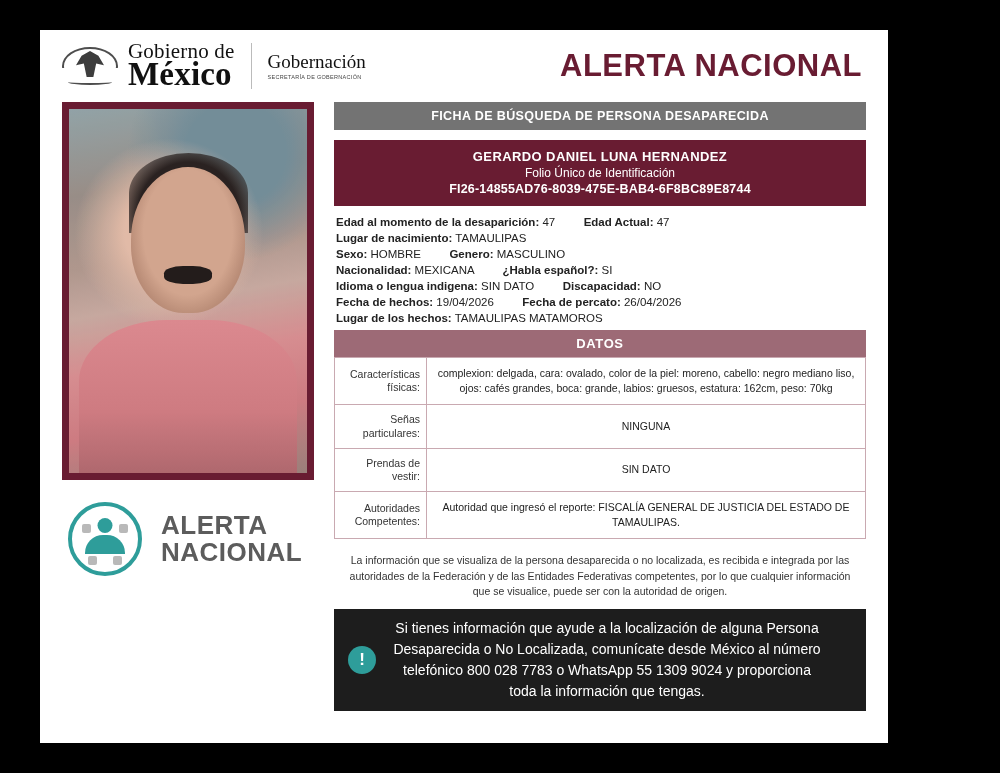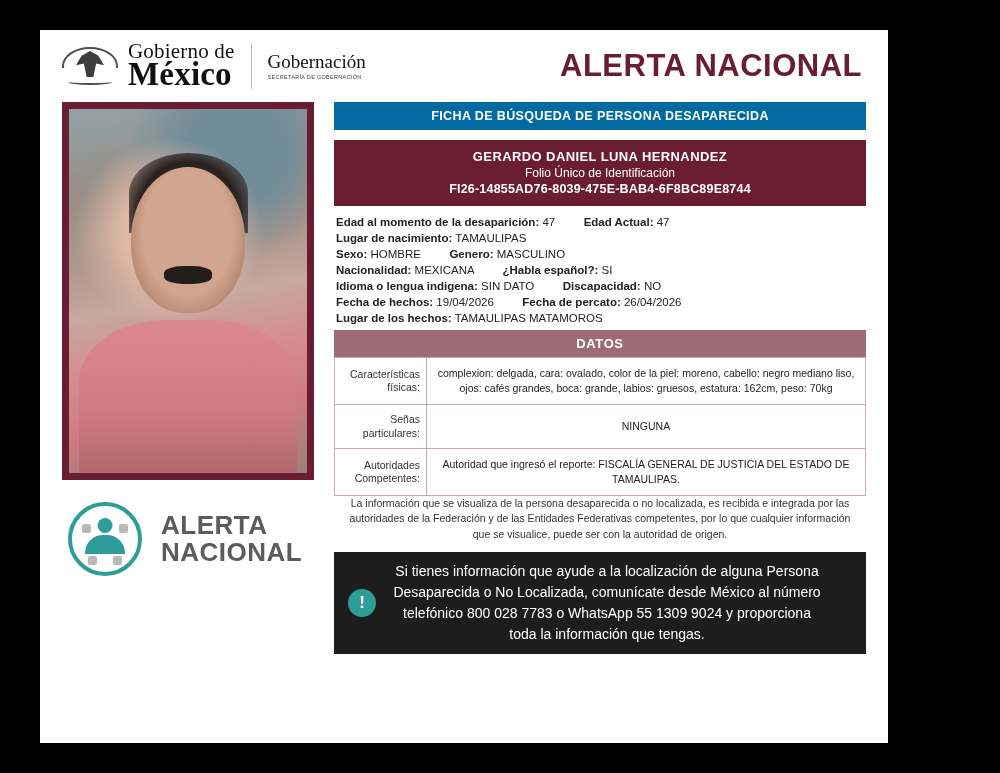--- a/index.html
+++ b/index.html
@@ -225,21 +225,21 @@
     color: #5c5c5c;
     line-height: 1.02;
     letter-spacing: .5px;
   }
   
   .right-col {
     flex: 1 1 auto;
     padding-left: 14px;
   }
   .band-dark {
-    background: #0369a1;
+    background: #737373;
     color: #fff;
     text-align: center;
     font-size: 12.5px;
     font-weight: bold;
     letter-spacing: .4px;
     padding: 7px 0;
   }
   .name-box {
     background: #691c32;
     color: #fff;
@@ -305,21 +305,21 @@
   }
   table.datos td.val {
     text-align: center;
     line-height: 1.45;
   }
   .disclaimer {
     font-size: 10.5px;
     color: #333;
     text-align: center;
     line-height: 1.45;
-    margin-top: 0;
+    margin-top: 14px;
     padding: 0 6px;
   }
   .contact {
     margin-top: 10px;
     background: #1d1d1d;
     color: #fff;
     display: flex;
     align-items: center;
     padding: 9px 14px;
     gap: 14px;
@@ -466,20 +466,24 @@
         <tbody>
             <tr>
           <td class="lbl">Características físicas:</td>
           <td class="val">complexion: delgada, cara: ovalado, color de la piel: moreno, cabello: negro mediano liso, ojos: cafés grandes, boca: grande, labios: gruesos, estatura: 162cm, peso: 70kg</td>
         </tr>
         <tr>
           <td class="lbl">Señas particulares:</td>
           <td class="val">NINGUNA</td>
         </tr>
         <tr>
+          <td class="lbl">Prendas de vestir:</td>
+          <td class="val">SIN DATO</td>
+        </tr>
+        <tr>
           <td class="lbl">Autoridades Competentes:</td>
           <td class="val">Autoridad que ingresó el reporte: FISCALÍA GENERAL DE JUSTICIA DEL ESTADO DE TAMAULIPAS.</td>
         </tr>
       </tbody>
         </table>
 
       <div class="disclaimer">La información que se visualiza de la persona desaparecida o no localizada, es recibida e integrada por las autoridades de la Federación y de las Entidades Federativas competentes, por lo que cualquier información que se visualice, puede ser con la autoridad de origen.</div>
 
       <div class="contact">
         <div class="excl">!</div>

